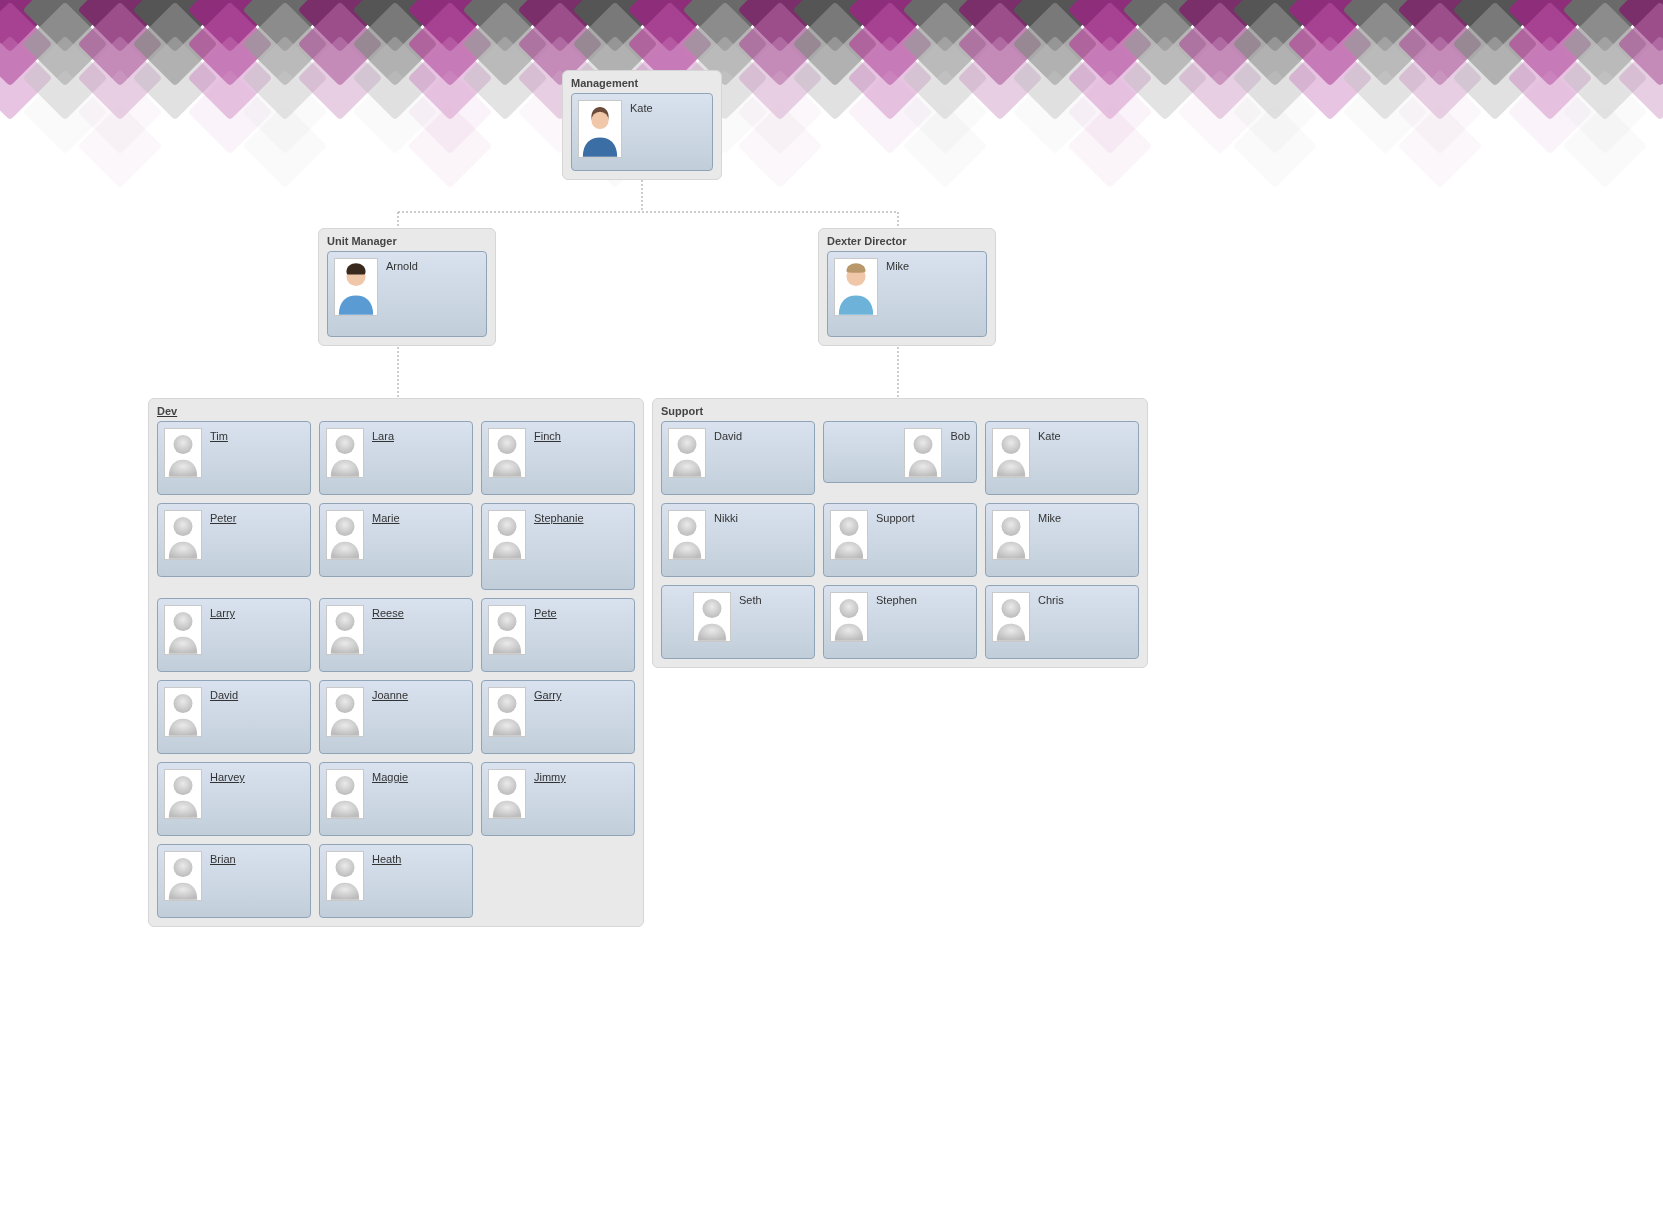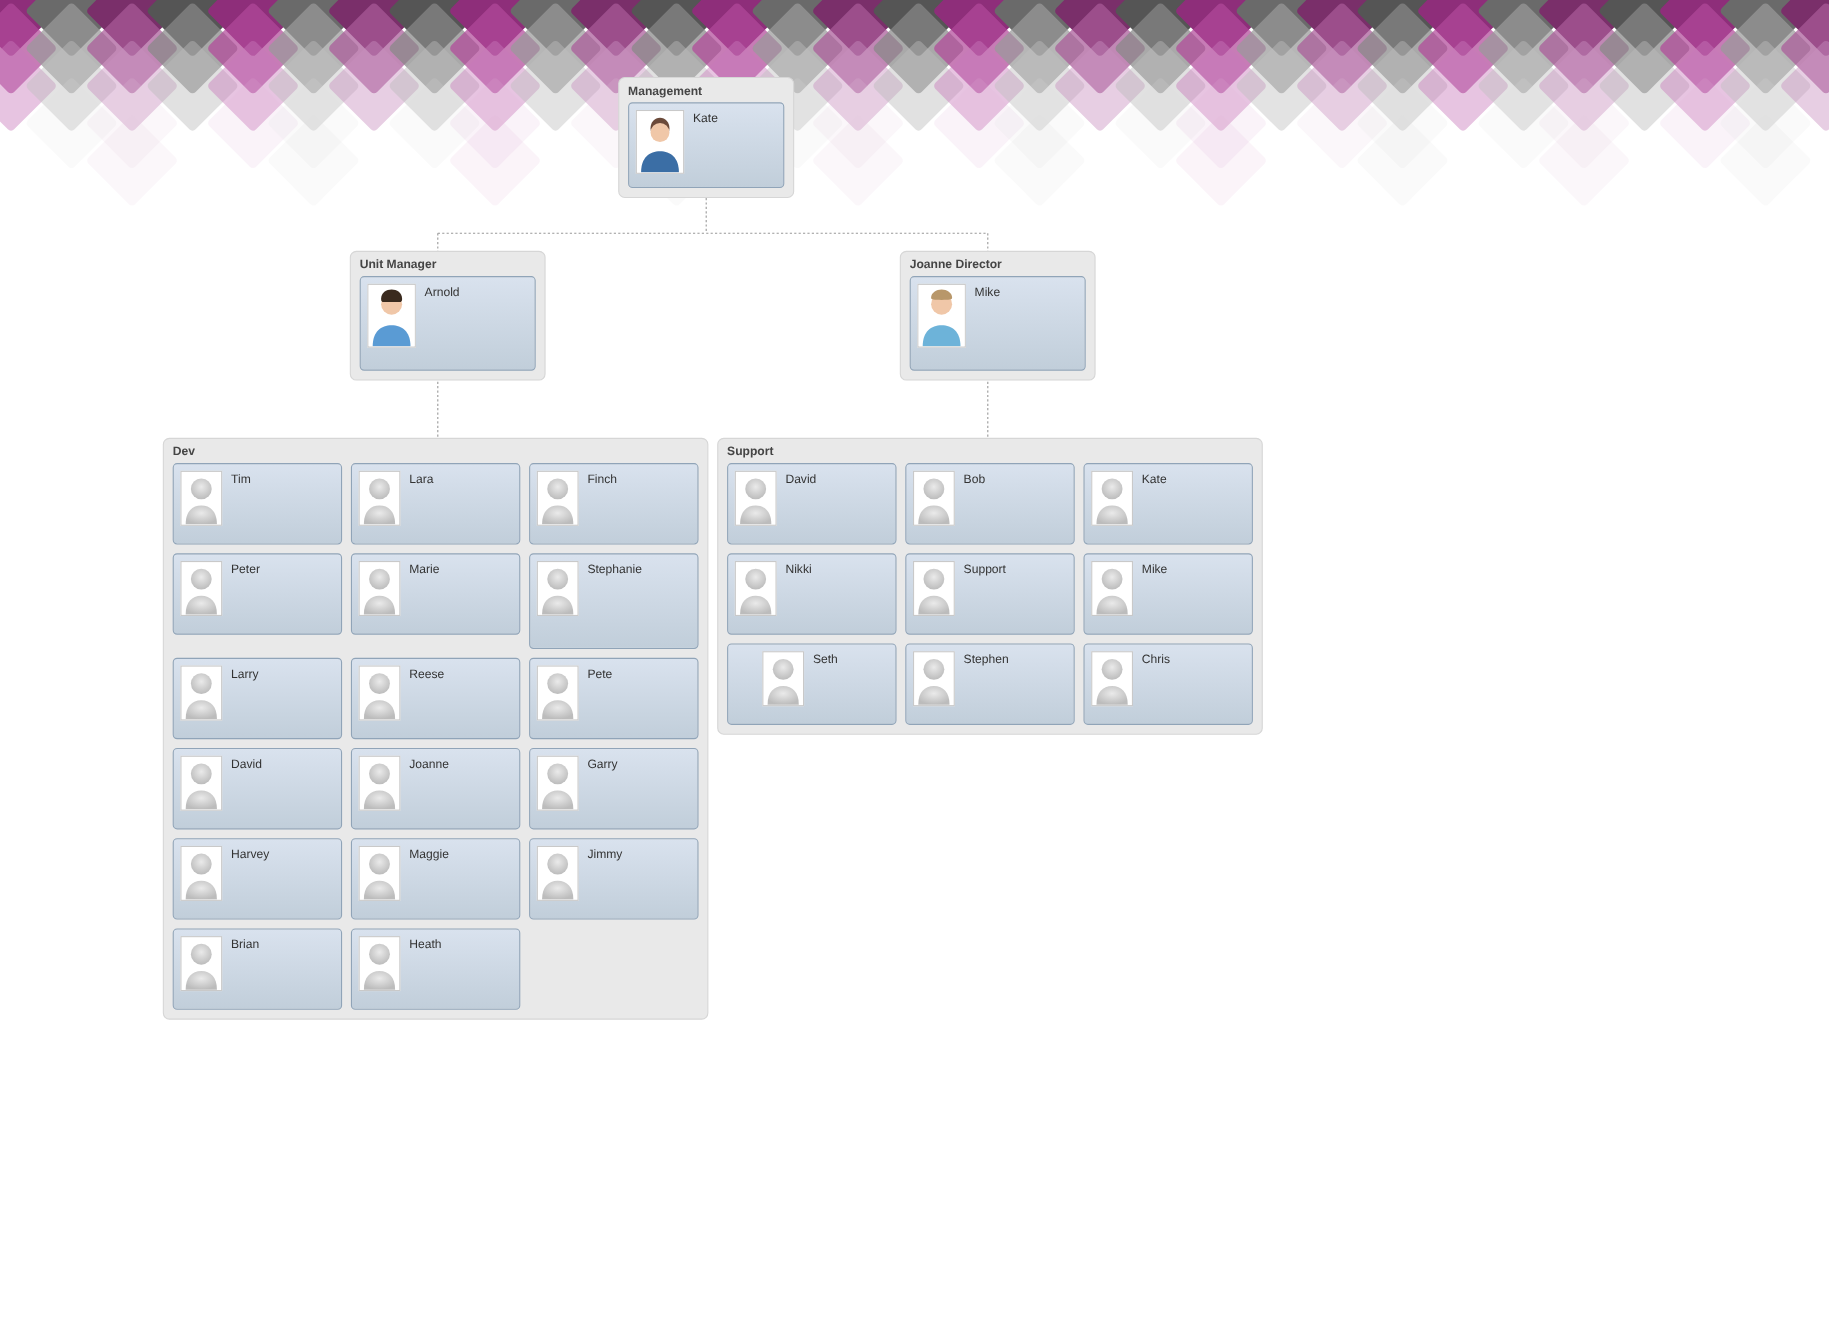--- a/index.html
+++ b/index.html
@@ -333,35 +333,35 @@
           <path d="M4 58c0-14 8-20 18-20s18 6 18 20z" fill="#5a9bd4"></path>
           <circle cx="22" cy="18" r="10" fill="#f0c7a8"></circle>
           <path d="M12 13c0-6 5-9 10-9s10 3 10 9c0 2-1 3-2 3H14c-1 0-2-1-2-3z" fill="#3a2a1e"></path>
         </svg>
       </div>
       <div class="name">Arnold</div>
     </div>
   </div>
 
   <div class="group-box" style="left:818px; top:228px; width:178px;">
-    <div class="group-title">Joanne Director</div>
+    <div class="group-title">Dexter Director</div>
     <div class="card" style="height:86px;">
       <div class="avatar">
         <svg class="silhouette" viewBox="0 0 44 58">
           <rect width="44" height="58" fill="#fff"></rect>
           <path d="M4 58c0-14 8-20 18-20s18 6 18 20z" fill="#6db3d9"></path>
           <circle cx="22" cy="18" r="10" fill="#f0c7a8"></circle>
           <path d="M12 12c0-5 5-8 10-8s10 3 10 8c0 2-3 2-10 2s-10 0-10-2z" fill="#b8976a"></path>
         </svg>
       </div>
       <div class="name">Mike</div>
     </div>
   </div>
 
-  <div class="group-box" style="left:148px; top:398px; width:496px;">
+  <div class="group-box" style="left:148px; top:398px; width:496px;text-decoration:underline;">
     <div class="group-title">Dev</div>
     <div class="grid" id="devGrid" style="grid-template-columns: repeat(3, 1fr);">
         <div class="card" style="height: 74px;">
       <div class="avatar small">
             <svg class="silhouette" viewBox="0 0 38 50">
     <defs>
       <radialGradient id="g1" cx="50%" cy="40%" r="60%">
         <stop offset="0%" stop-color="#eaeaea"></stop>
         <stop offset="100%" stop-color="#bcbcbc"></stop>
       </radialGradient>
@@ -644,21 +644,21 @@
         <stop offset="100%" stop-color="#bcbcbc"></stop>
       </radialGradient>
     </defs>
     <rect width="38" height="50" fill="none"></rect>
     <circle cx="19" cy="16" r="10" fill="url(#g1)"></circle>
     <path d="M4 50c0-12 6-18 15-18s15 6 15 18z" fill="url(#g1)"></path>
   </svg>
           </div>
       <div class="name">David</div>
         </div>
-        <div class="card" style="height: 74px;">
+        <div class="card" style="height: 62px; justify-content: flex-end;">
       <div class="avatar small">
             <svg class="silhouette" viewBox="0 0 38 50">
     <defs>
       <radialGradient id="g1" cx="50%" cy="40%" r="60%">
         <stop offset="0%" stop-color="#eaeaea"></stop>
         <stop offset="100%" stop-color="#bcbcbc"></stop>
       </radialGradient>
     </defs>
     <rect width="38" height="50" fill="none"></rect>
     <circle cx="19" cy="16" r="10" fill="url(#g1)"></circle>

